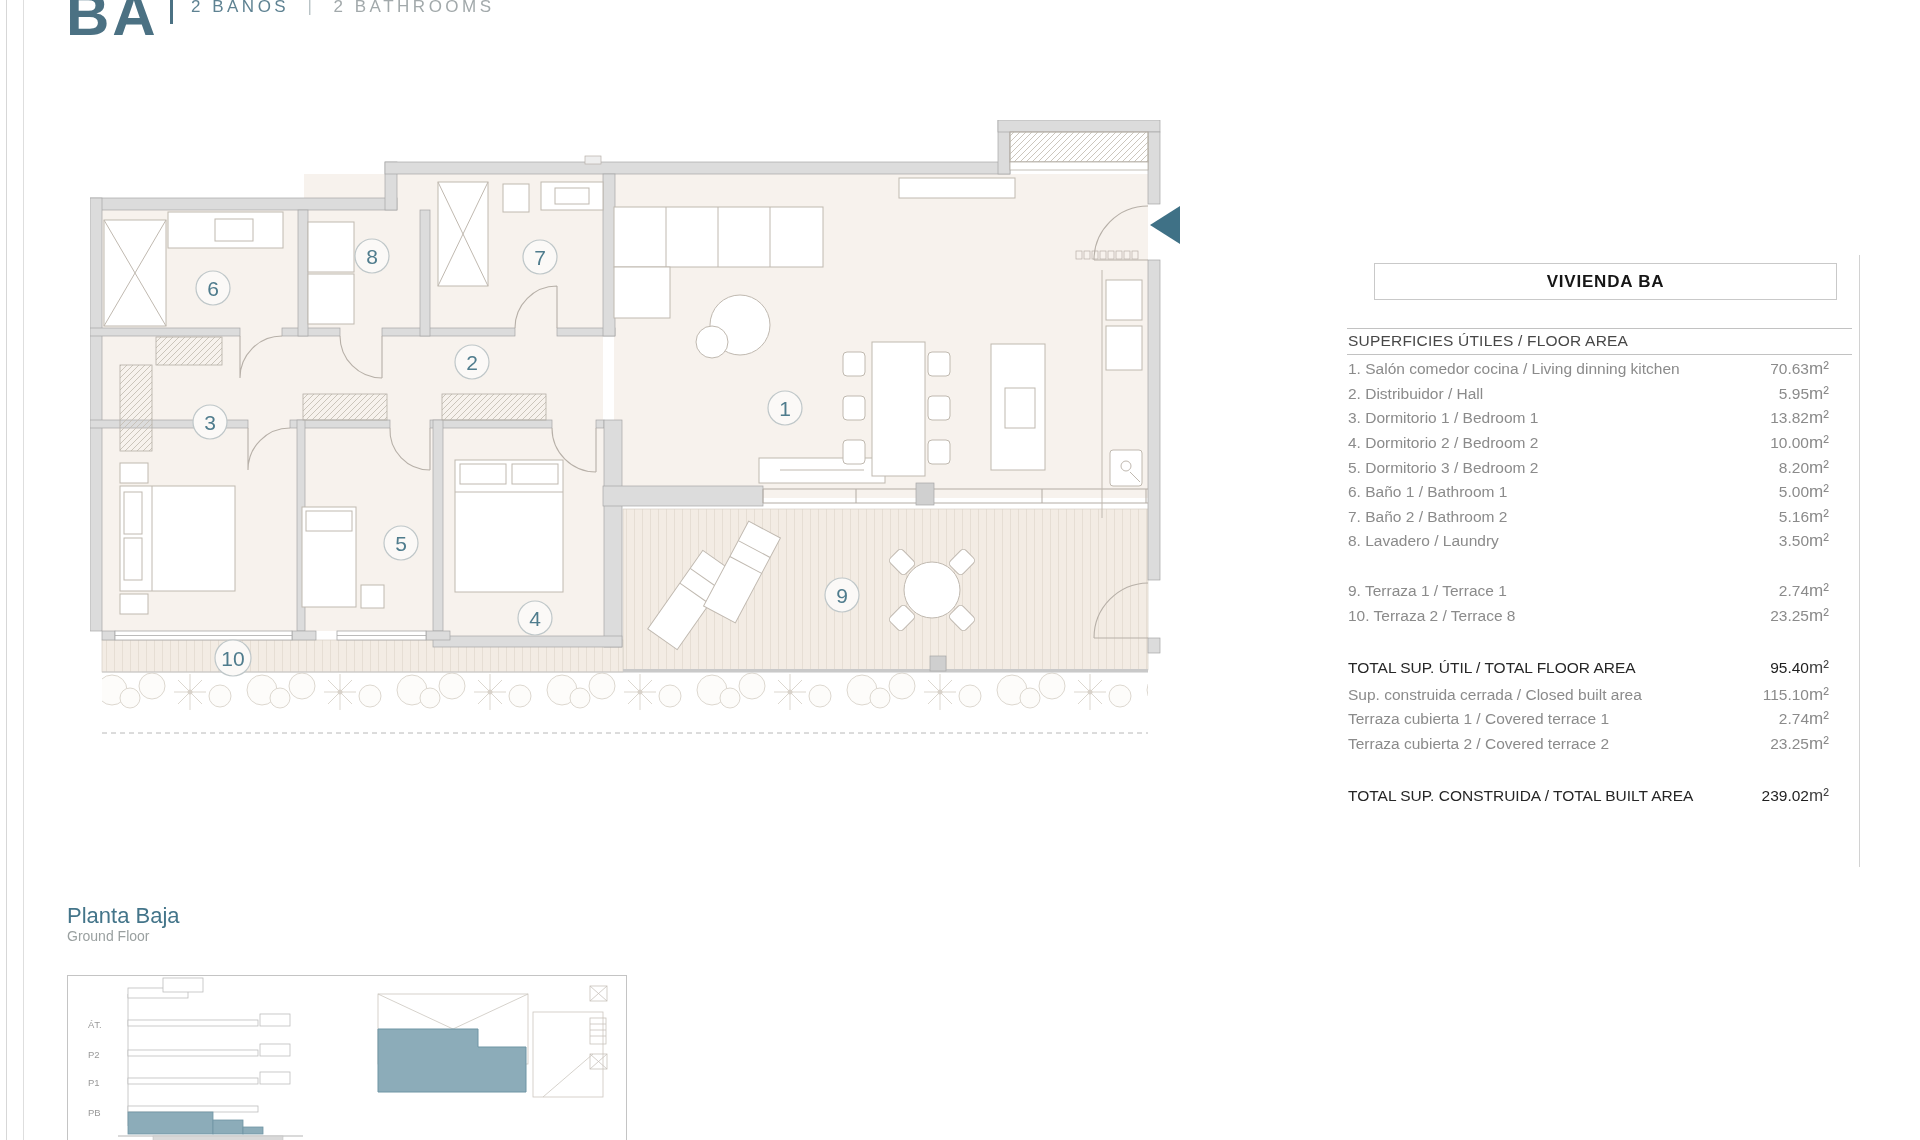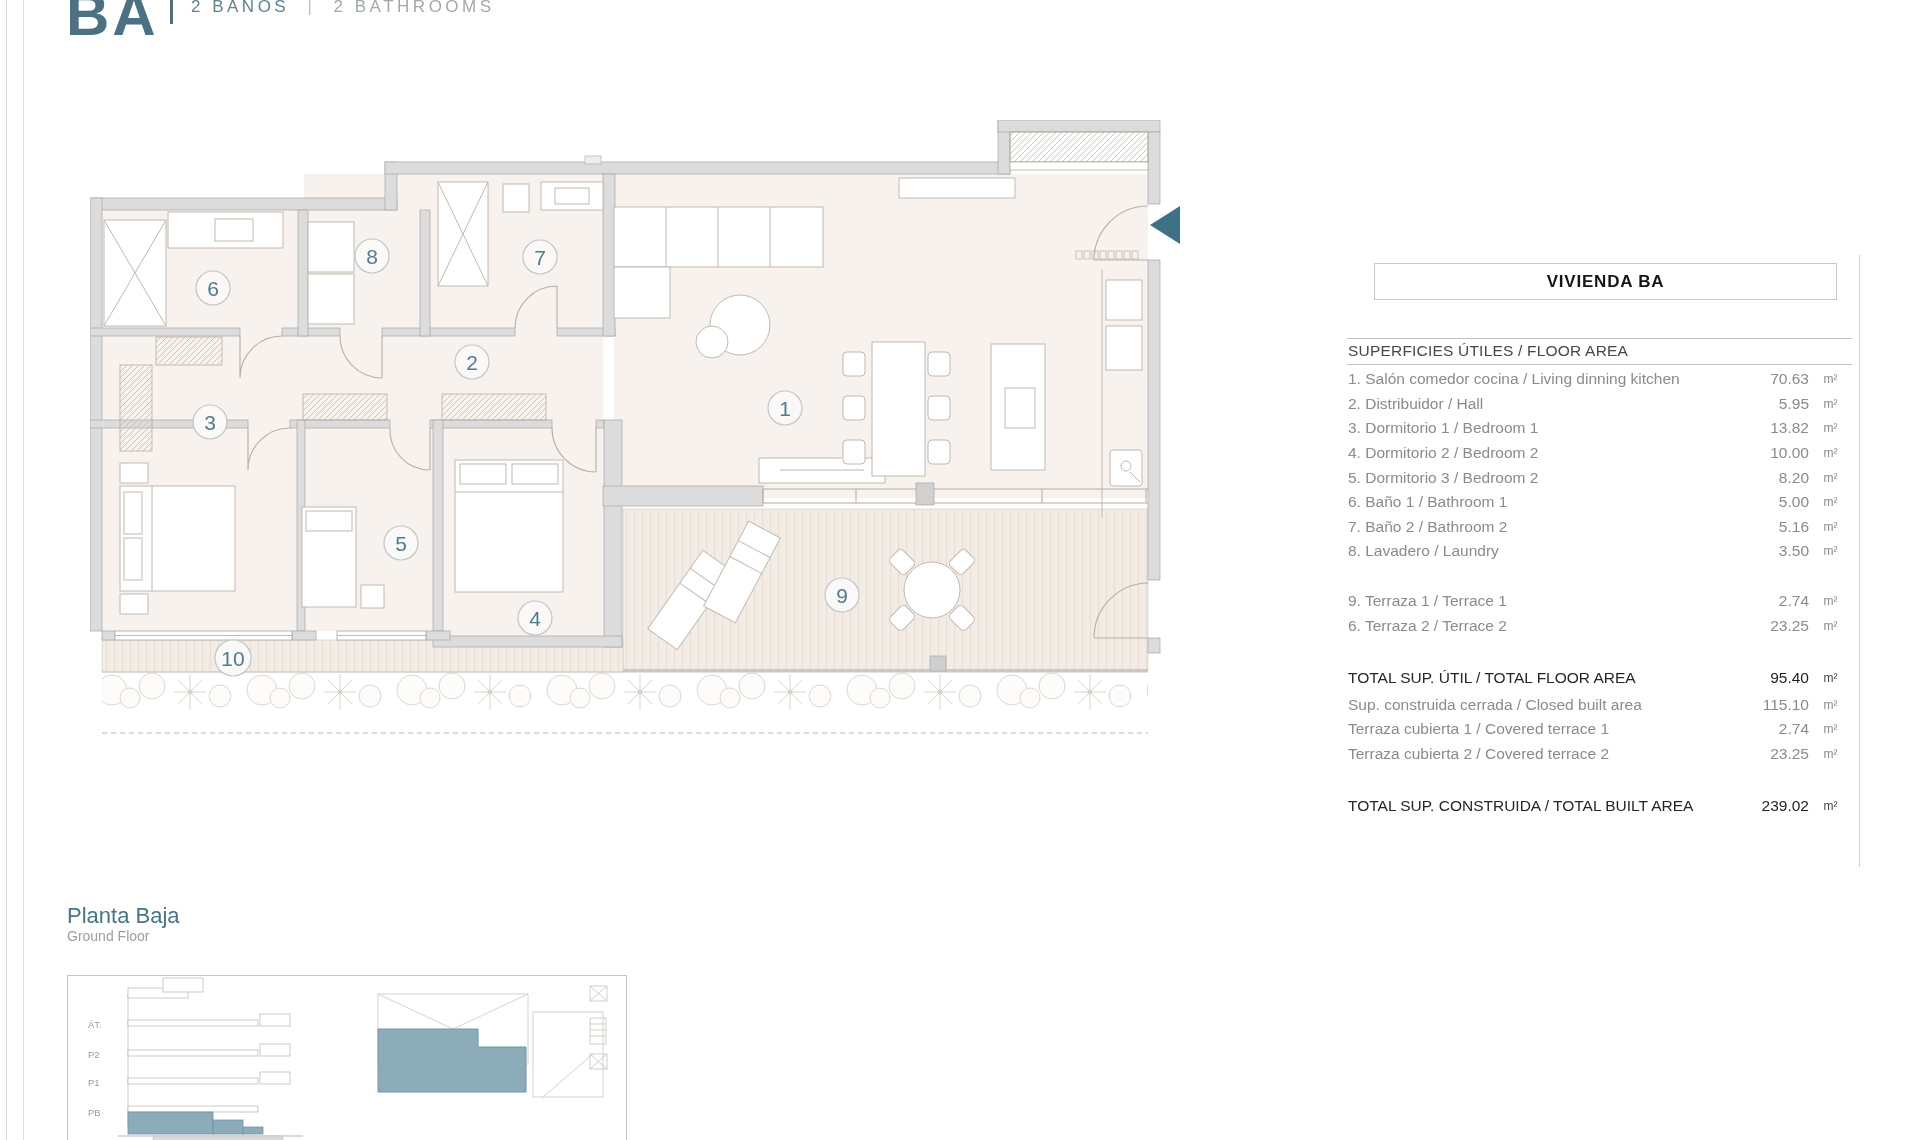--- a/index.html
+++ b/index.html
@@ -27,26 +27,26 @@
   
   .area-panel { position:absolute; left:1347px; top:263px; width:505px; color:#8b8b8b; font-size:15.5px; }
   .title-box {
     width:461px; height:35px; border:1px solid #c9c9c9; display:flex; align-items:center;
     justify-content:center; font-weight:bold; color:#161616; font-size:17px; letter-spacing:0.8px;margin-left:27px;
   }
   .sec-head {
     border-top:1px solid #c2c2c2; border-bottom:1px solid #c2c2c2;
     color:#474747; padding:3px 1px 4px 1px; letter-spacing:0.2px;
   }
-  .sec-head-1 { margin-top:38px; }
+  .sec-head-1 { margin-top:28px; }
   .sec-head-2 { margin-top:30px; }
   .row { display:flex; align-items:center; height:24.6px; }
   .row .lbl  { flex:1; padding-left:1px; white-space:nowrap; }
   .row .val  { width:66px; text-align:right; }
-  .row .unit { width:43px; text-align:center; font-size:12px; }
+  .row .unit { width:43px; text-align:left; font-size:17px; }
   .rows { margin-top:2px; }
   .gap-a { height:23px; } .gap-b { height:28px; } .gap-c { height:27px; }
   .total-row .lbl { color:#262626; }
   .total-row .val { color:#1f1f1f; font-weight:normal; }
   .total-row .unit { color:#454545; }
   .panel-right-line { position:absolute; left:1859px; top:255px; width:1px; height:612px; background:#d2d2d2; }
 
   
   .footer-title-es { position:absolute; left:67px; top:903px; font-size:22px; color:#44758a; }
   .footer-title-en { position:absolute; left:67px; top:928px; font-size:14px; color:#9aa0a0; }
@@ -395,21 +395,21 @@
   </div>
 
   <div class="gap-a"></div>
   <div class="rows">
     <div class="row">
         <span class="lbl">9. Terraza 1 / Terrace 1</span>
         <span class="val">2.74</span>
         <span class="unit">m²</span>
       </div>
     <div class="row">
-        <span class="lbl">6. Terraza 2 / Terrace 2</span>
+        <span class="lbl">10. Terraza 2 / Terrace 8</span>
         <span class="val">23.25</span>
         <span class="unit">m²</span>
       </div>
   </div>
 
   <div class="gap-b"></div>
   <div class="row total-row">
     <span class="lbl">TOTAL SUP. ÚTIL / TOTAL FLOOR AREA</span>
     <span class="val">95.40</span>
     <span class="unit">m²</span>

